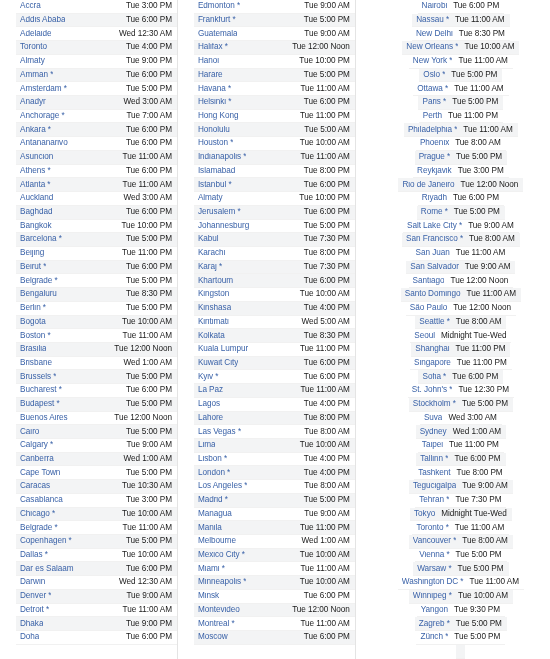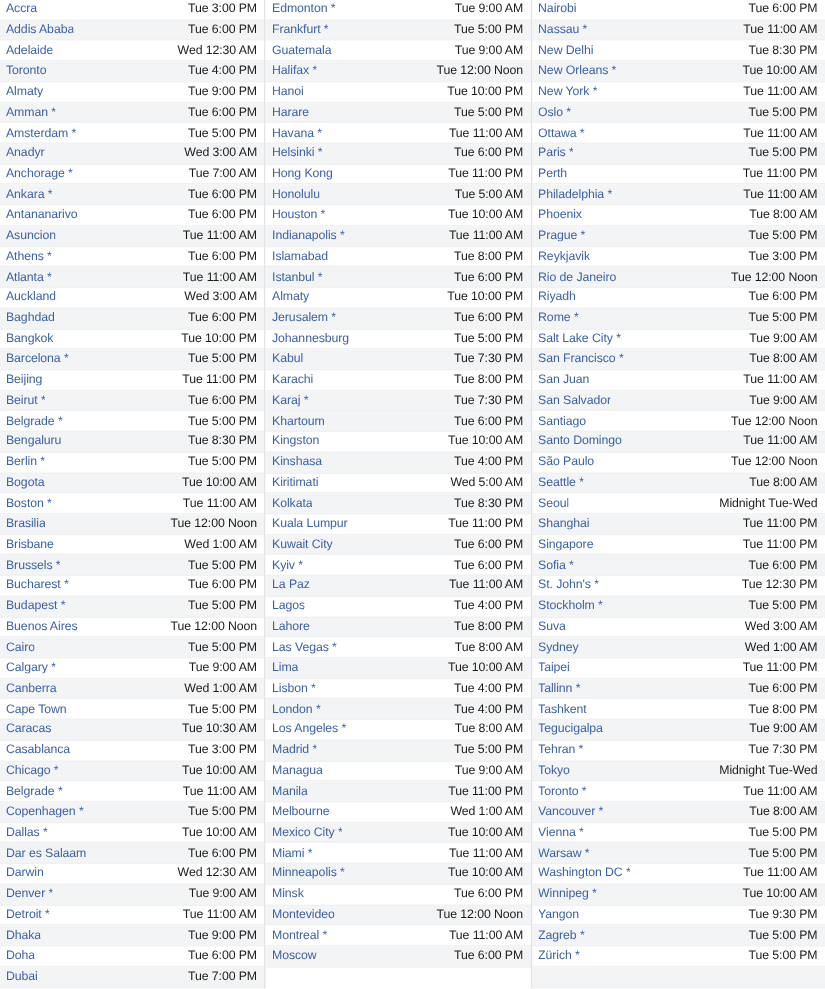--- a/index.html
+++ b/index.html
@@ -17,24 +17,25 @@
   }
   .grid {
     display: flex;
     width: 550px;
     height: 659px;
     align-items: flex-start;
   }
   .col {
     display: flex;
     flex-direction: column;
+    padding-left: 16px;
   }
   .col-0 { width: 177px; }
   .col-1 { width: 177px; }
-  .col-2 { width: 196px; }
+  .col-2 { width: 196px; align-items: center; }
 
   .row {
     display: flex;
     align-items: center;
     justify-content: space-between;
     height: 13.72px;
     box-sizing: border-box;
     padding: 0 5px 0 4px;
     background: #ffffff;
     border-bottom: 1px solid #f1f1f1;
@@ -262,24 +263,20 @@
         <span class="time">Tue 11:00 AM</span>
       </div>
       <div class="row alt">
         <a class="city" href="#">Dhaka</a>
         <span class="time">Tue 9:00 PM</span>
       </div>
       <div class="row">
         <a class="city" href="#">Doha</a>
         <span class="time">Tue 6:00 PM</span>
       </div>
-      <div class="row alt">
-        <a class="city" href="#">Dubai</a>
-        <span class="time">Tue 7:00 PM</span>
-      </div>
     </div>
   <div class="col-divider"></div>
   <div class="col col-1">
       <div class="row">
         <a class="city" href="#">Edmonton *</a>
         <span class="time">Tue 9:00 AM</span>
       </div>
       <div class="row alt">
         <a class="city" href="#">Frankfurt *</a>
         <span class="time">Tue 5:00 PM</span>

